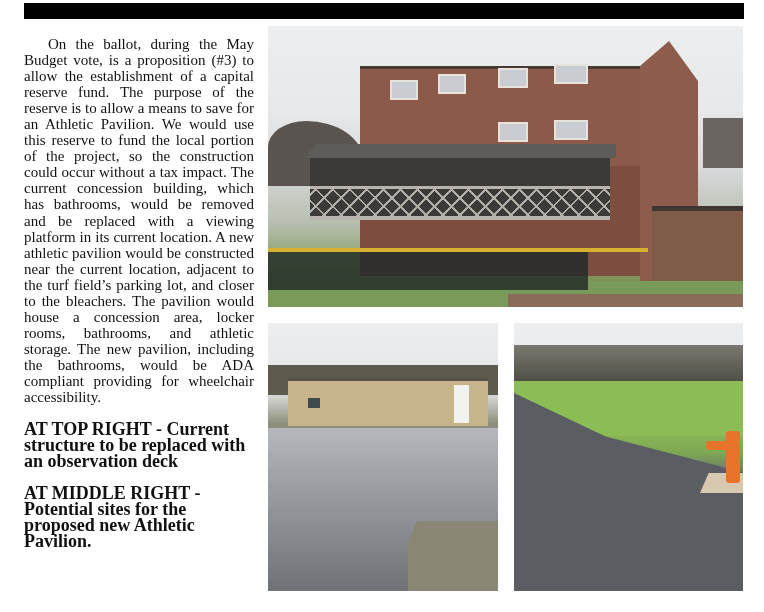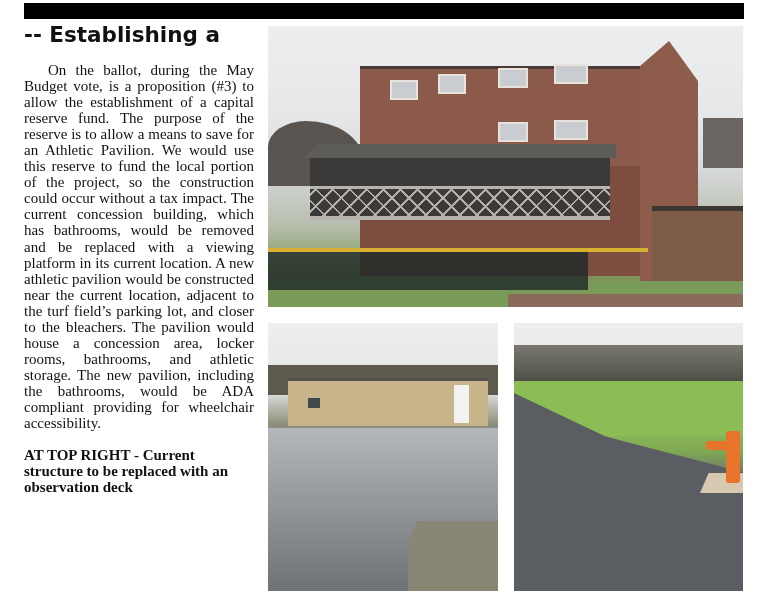--- a/index.html
+++ b/index.html
@@ -10,21 +10,21 @@
 
     .left-col { position: absolute; left: 24px; top: 22px; width: 230px; }
     .title {
       font-family: "DejaVu Sans", sans-serif; font-weight: bold;
       font-size: 21.5px; line-height: 26px; color: #111; letter-spacing: 0px;
     }
     .title span { display: block; white-space: nowrap; }
 
     .body-text { margin-top: 14px; font-size: 15px; line-height: 16.05px; text-align: justify; }
     .body-text p { text-indent: 24px; }
-    .captions { margin-top: 16px; font-weight: bold; font-size: 15px; line-height: 16px; }
+    .captions { margin-top: 16px; font-weight: bold; font-size: 18px; line-height: 16px; }
     .captions p { margin-bottom: 16px; }
 
     .photo { position: absolute; overflow: hidden; }
     .photo-top { left: 268px; top: 26px; width: 475px; height: 281px;
       background: linear-gradient(to bottom, #eceef0 0%, #e6e8ea 30%, #d8dadc 50%, #b9bfb0 70%, #7d9a5a 88%, #8a6a56 100%); }
     .photo-bl { left: 268px; top: 323px; width: 230px; height: 268px;
       background: linear-gradient(to bottom, #eceef0 0%, #e4e6e8 25%, #8b8d78 38%, #a6a9ad 48%, #8e9296 70%, #5f6266 100%); }
     .photo-br { left: 514px; top: 323px; width: 229px; height: 268px;
       background: linear-gradient(to bottom, #eceef0 0%, #e6e8ea 22%, #59624a 30%, #8fbc5c 38%, #7fa952 48%, #6a6e72 58%, #55595d 100%); }
 
@@ -65,27 +65,27 @@
     .br-spout { position: absolute; left: 192px; top: 118px; width: 22px; height: 9px; background: #e8732a; border-radius: 3px; }
     .br-pad { position: absolute; left: 186px; top: 150px; width: 43px; height: 20px; background: #d8c8b0; clip-path: polygon(20% 0, 100% 0, 100% 100%, 0 100%); }
   </style>
 </head>
 <body>
 
 <div class="top-bar"></div>
 
 <div class="left-col">
   <h1 class="title">
-    <span>-- Establishing a</span>
   </h1>
   <div class="body-text">
     <p>On the ballot, during the May Budget vote, is a proposition (#3) to allow the establishment of a capital reserve fund.  The purpose of the reserve is to allow a means to save for an Athletic Pavilion.  We would use this reserve to fund the local portion of the project, so the construction could occur without a tax impact.  The current concession building, which has bathrooms, would be removed and be replaced with a viewing platform in its current location.  A new athletic pavilion would be constructed near the current location, adjacent to the turf field’s parking lot, and closer to the bleachers.  The pavilion would house a concession area, locker rooms, bathrooms, and athletic storage.  The new pavilion, including the bathrooms, would be ADA compliant providing for wheelchair accessibility.</p>
   </div>
   <div class="captions">
     <p>AT TOP RIGHT - Current structure to be replaced with an observation deck</p>
+    <p>AT MIDDLE RIGHT - Potential sites for the proposed new Athletic Pavilion.</p>
   </div>
 </div>
 
 <div class="photo photo-top" title="Current concession building: brown two-story structure with covered porch beside a baseball field">
   <div class="hill"></div>
   <div class="hill-r"></div>
   <div class="bldg-side"></div>
   <div class="bldg-upper"></div>
   <div class="bldg-lower"></div>
   <div class="win" style="left:122px;top:54px;width:28px;height:20px;"></div>

